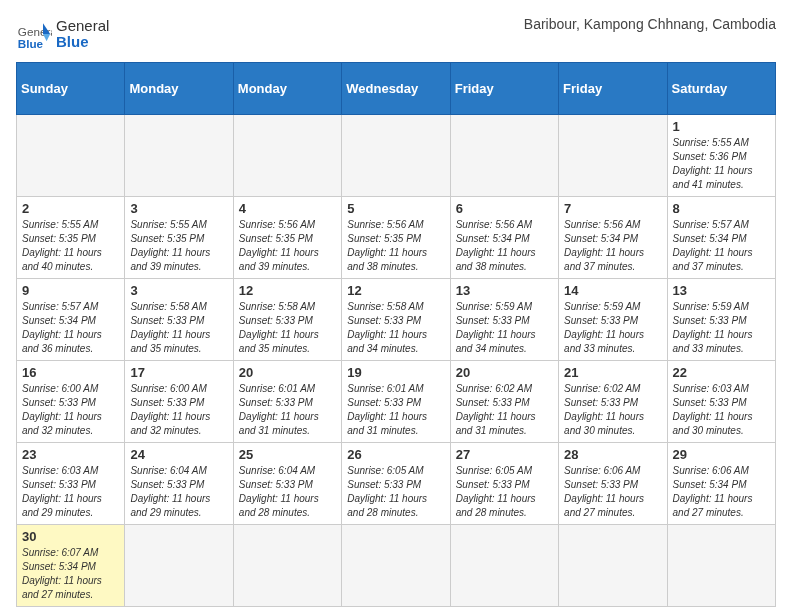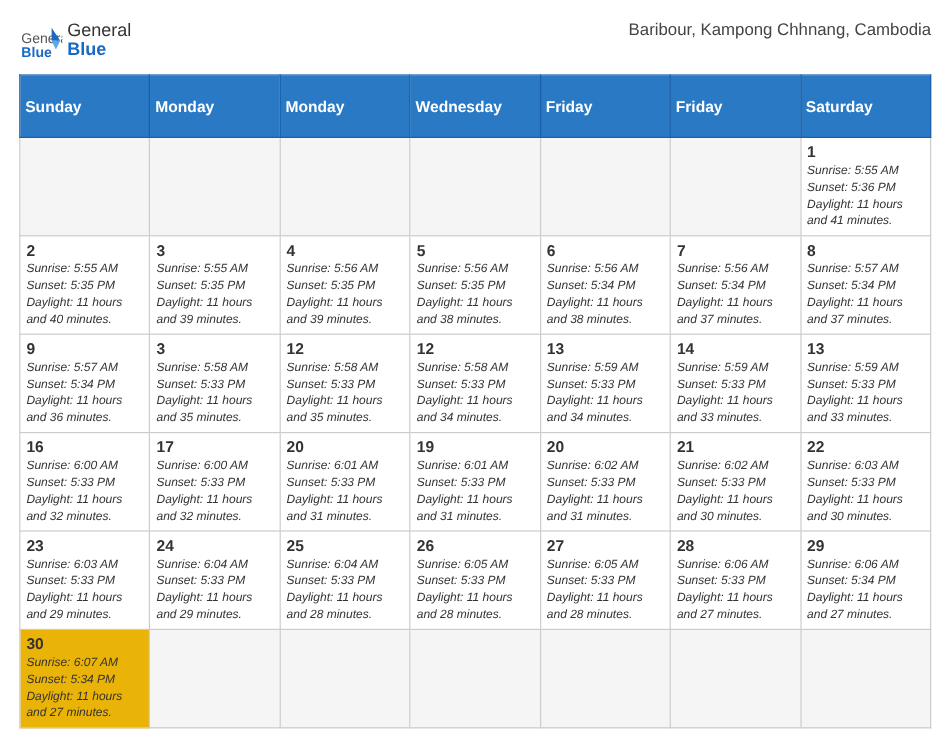--- a/index.html
+++ b/index.html
@@ -83,21 +83,21 @@
     .day-info {
       font-size: 10px;
       line-height: 1.4;
       color: #333;
       font-style: italic;
     }
     .last-row td {
       background: #f5f5f5;
     }
     .last-row td.has-data {
-      background: #eab308;
+      background: #fef9c3;
     }
   </style>
 </head>
 <body>
 
 <div class="header-area">
   <div class="logo">
     <svg class="logo-icon" viewBox="0 0 40 40">
       <text x="2" y="22" font-size="13" fill="#555" font-family="Arial">General</text>
       <text x="2" y="35" font-size="13" fill="#1a69c4" font-weight="bold" font-family="Arial">Blue</text>

